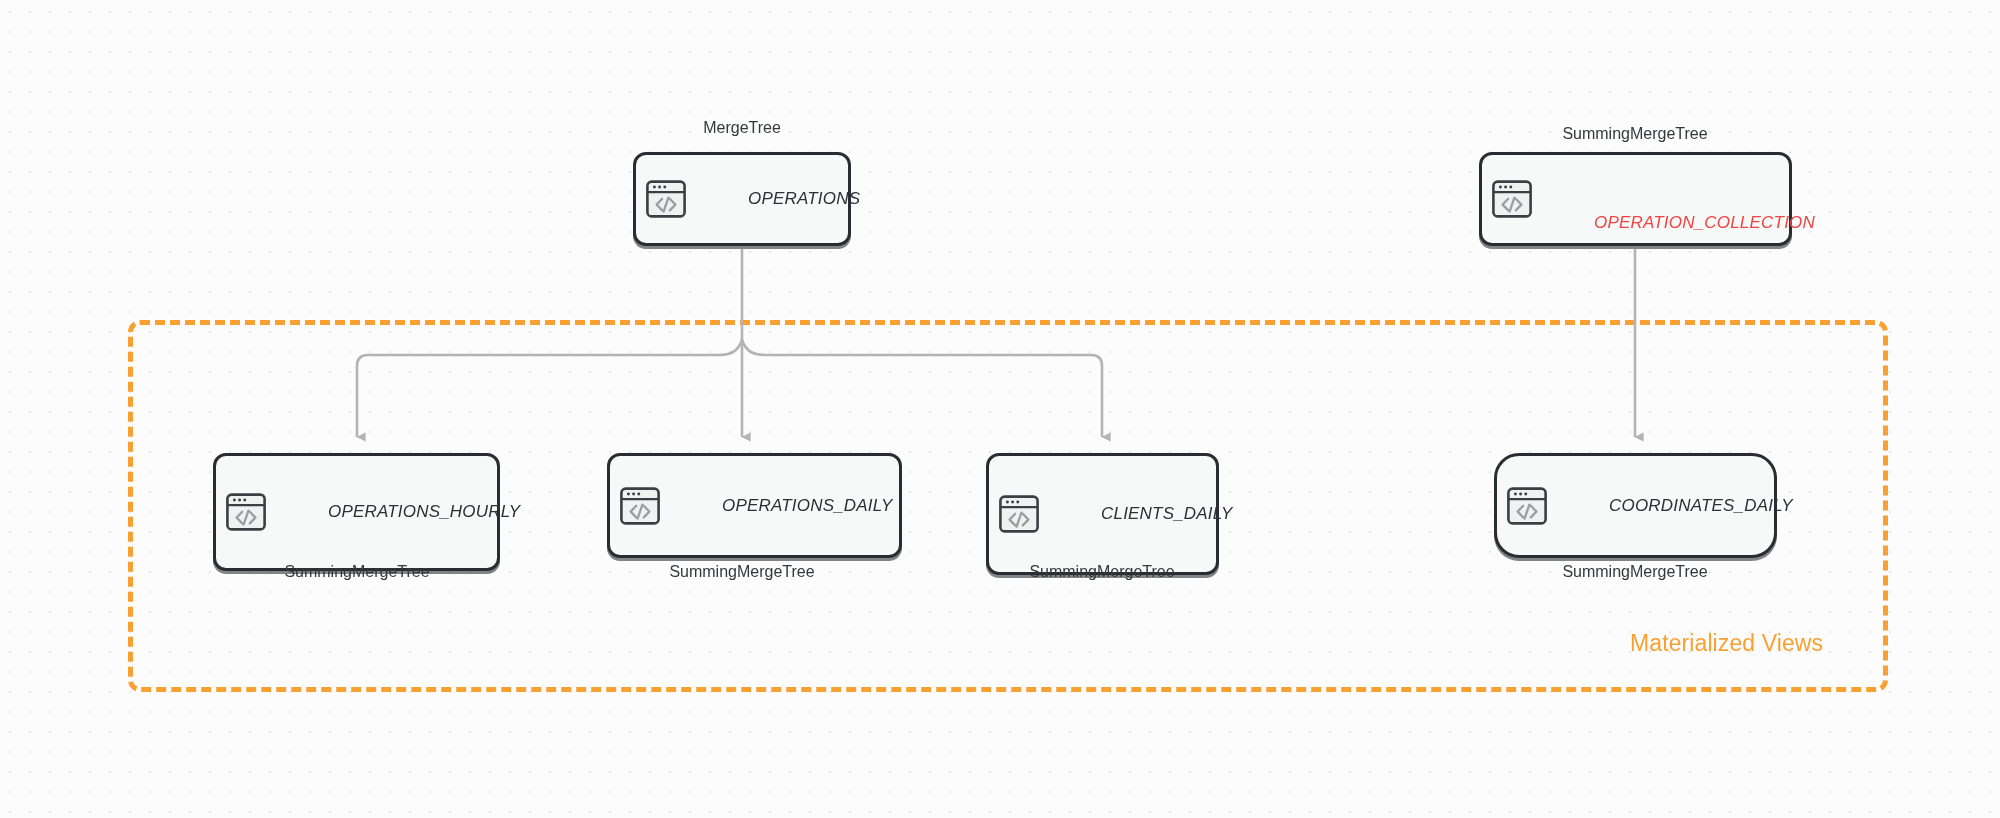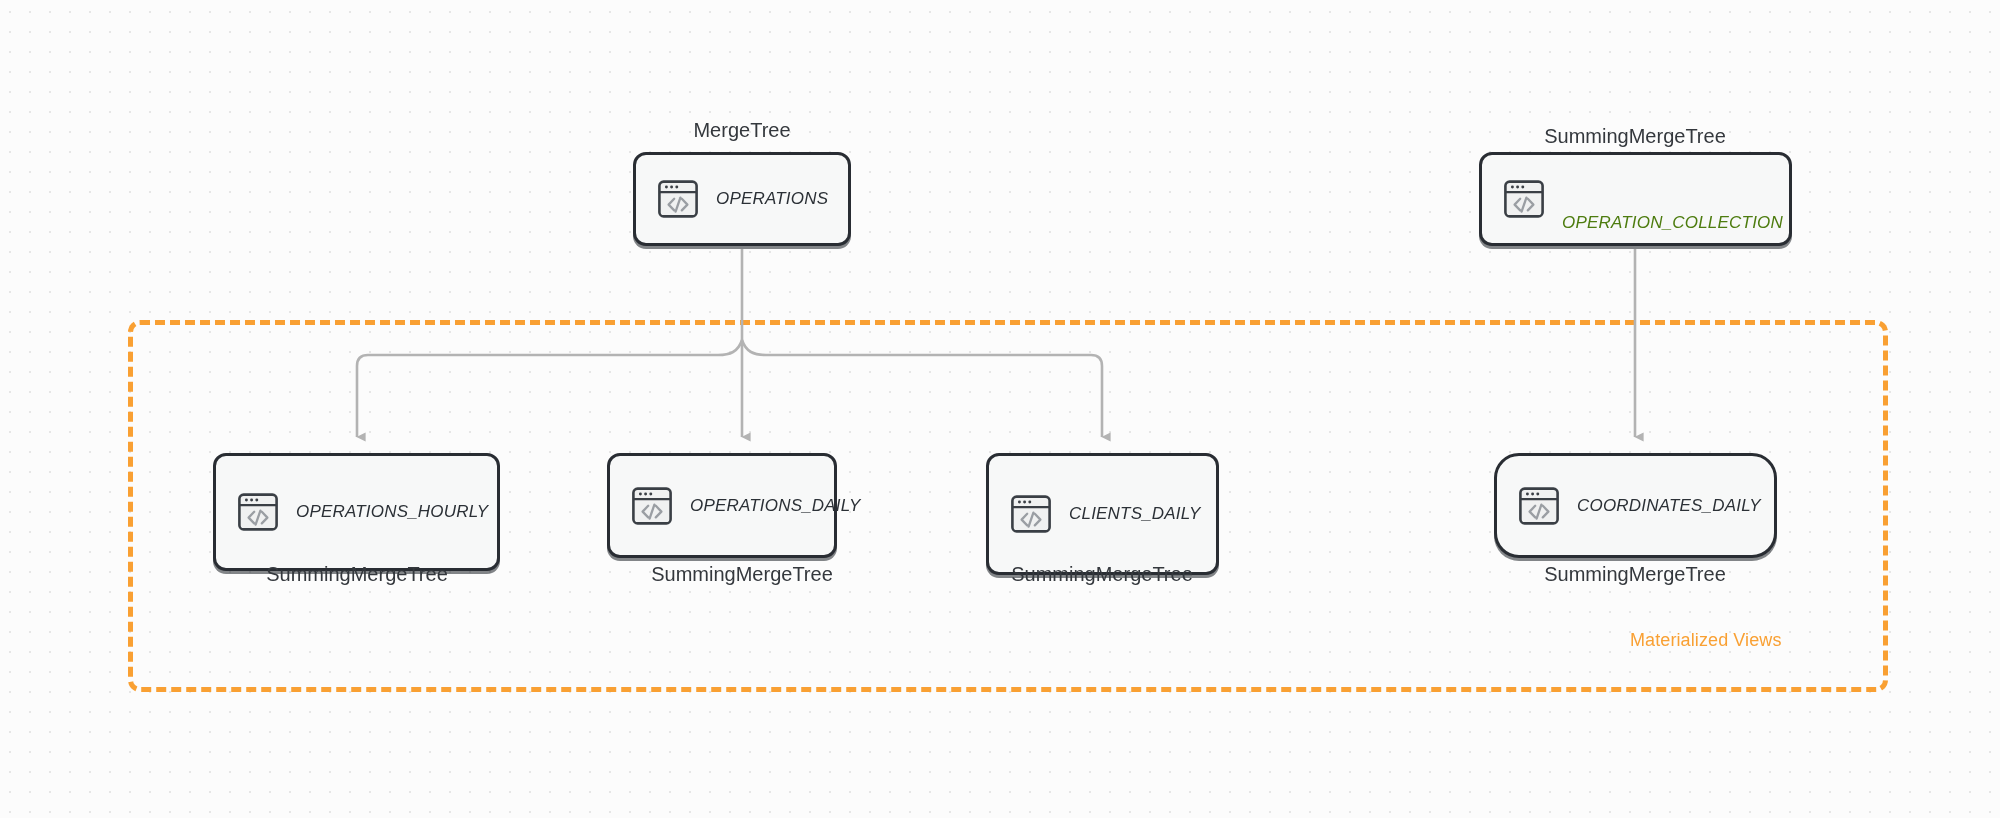--- a/index.html
+++ b/index.html
@@ -27,21 +27,21 @@
   .group-box {
     position: absolute;
     box-sizing: border-box;
     border: 5px dashed #f9a033;
     border-radius: 12px;
   }
 
   .group-label {
     position: absolute;
     color: #f9a033;
-    font-size: 18px;
+    font-size: 23px;
     letter-spacing: 0.1px;
     white-space: nowrap;
   }
 
   
   .edges {
     position: absolute;
     left: 0;
     top: 0;
     width: 2000px;
@@ -52,21 +52,22 @@
   
   .node {
     position: absolute;
     box-sizing: border-box;
     display: flex;
     align-items: center;
     background: #f7f8f8;
     border: 3px solid #292d33;
     border-radius: 13px;
     box-shadow: 0 3px 0 0 rgba(30, 34, 40, 0.55);
-    padding: 0 22px 0 20px;
+    padding: 0 22px 0 8px;
+    gap: 44px;
   }
 
   .node-icon {
     flex: 0 0 auto;
     width: 44px;
     height: 44px;
     margin-right: 16px;
     display: block;
   }
 
@@ -74,21 +75,21 @@
     font-size: 17px;
     font-style: italic;
     color: #2b3036;
     white-space: nowrap;
     letter-spacing: 0.2px;
   }
 
   
   .engine-caption {
     position: absolute;
-    font-size: 20px;
+    font-size: 16px;
     color: #34383d;
     white-space: nowrap;
     text-align: center;
     transform: translateX(-50%);
   }
 </style>
 </head>
 <body>
 
 <div id="canvas">
@@ -136,38 +137,38 @@
         <svg class="node-icon" viewBox="0 0 44 44">
           <rect x="3.4" y="4.6" width="37.2" height="34.8" rx="4.2" fill="#f0f1f1" stroke="#3a3f45" stroke-width="2.6"></rect>
           <path d="M 3.4 15.2 L 40.6 15.2" stroke="#3a3f45" stroke-width="2.2"></path>
           <circle cx="10.4" cy="10.0" r="1.45" fill="#3a3f45"></circle>
           <circle cx="15.6" cy="10.0" r="1.45" fill="#3a3f45"></circle>
           <circle cx="20.8" cy="10.0" r="1.45" fill="#3a3f45"></circle>
           <path d="M 18.2 21.8 L 12.6 27.6 L 18.2 33.4" fill="none" stroke="#9a9ea3" stroke-width="2.3" stroke-linecap="round" stroke-linejoin="round"></path>
           <path d="M 25.8 21.8 L 31.4 27.6 L 25.8 33.4" fill="none" stroke="#9a9ea3" stroke-width="2.3" stroke-linecap="round" stroke-linejoin="round"></path>
           <path d="M 24.4 20.6 L 19.6 34.6" fill="none" stroke="#9a9ea3" stroke-width="2.3" stroke-linecap="round"></path>
         </svg>
-        <span class="node-label" style="color: #4d7c0f; margin-top: 48px;">OPERATION_COLLECTION</span>
+        <span class="node-label" style="color: #ef4444; margin-top: 48px;">OPERATION_COLLECTION</span>
       </div>
       <div class="engine-caption" style="left: 1635px; top: 125px; color: rgb(52, 56, 61);">SummingMergeTree</div>
       <div class="node" style="left: 213px; top: 453px; width: 287px; height: 118px; border-color: rgb(41, 45, 51); background: rgb(247, 248, 248); text-align: center;">
         <svg class="node-icon" viewBox="0 0 44 44">
           <rect x="3.4" y="4.6" width="37.2" height="34.8" rx="4.2" fill="#f0f1f1" stroke="#3a3f45" stroke-width="2.6"></rect>
           <path d="M 3.4 15.2 L 40.6 15.2" stroke="#3a3f45" stroke-width="2.2"></path>
           <circle cx="10.4" cy="10.0" r="1.45" fill="#3a3f45"></circle>
           <circle cx="15.6" cy="10.0" r="1.45" fill="#3a3f45"></circle>
           <circle cx="20.8" cy="10.0" r="1.45" fill="#3a3f45"></circle>
           <path d="M 18.2 21.8 L 12.6 27.6 L 18.2 33.4" fill="none" stroke="#9a9ea3" stroke-width="2.3" stroke-linecap="round" stroke-linejoin="round"></path>
           <path d="M 25.8 21.8 L 31.4 27.6 L 25.8 33.4" fill="none" stroke="#9a9ea3" stroke-width="2.3" stroke-linecap="round" stroke-linejoin="round"></path>
           <path d="M 24.4 20.6 L 19.6 34.6" fill="none" stroke="#9a9ea3" stroke-width="2.3" stroke-linecap="round"></path>
         </svg>
         <span class="node-label" style="color: rgb(43, 48, 54);">OPERATIONS_HOURLY</span>
       </div>
       <div class="engine-caption" style="left: 357px; top: 563px; color: rgb(52, 56, 61);">SummingMergeTree</div>
-      <div class="node" style="left: 607px; top: 453px; width: 230px; height: 105px; border-color: rgb(41, 45, 51); background: rgb(247, 248, 248);">
+      <div class="node" style="left: 607px; top: 453px; width: 295px; height: 105px; border-color: rgb(41, 45, 51); background: rgb(247, 248, 248);">
         <svg class="node-icon" viewBox="0 0 44 44">
           <rect x="3.4" y="4.6" width="37.2" height="34.8" rx="4.2" fill="#f0f1f1" stroke="#3a3f45" stroke-width="2.6"></rect>
           <path d="M 3.4 15.2 L 40.6 15.2" stroke="#3a3f45" stroke-width="2.2"></path>
           <circle cx="10.4" cy="10.0" r="1.45" fill="#3a3f45"></circle>
           <circle cx="15.6" cy="10.0" r="1.45" fill="#3a3f45"></circle>
           <circle cx="20.8" cy="10.0" r="1.45" fill="#3a3f45"></circle>
           <path d="M 18.2 21.8 L 12.6 27.6 L 18.2 33.4" fill="none" stroke="#9a9ea3" stroke-width="2.3" stroke-linecap="round" stroke-linejoin="round"></path>
           <path d="M 25.8 21.8 L 31.4 27.6 L 25.8 33.4" fill="none" stroke="#9a9ea3" stroke-width="2.3" stroke-linecap="round" stroke-linejoin="round"></path>
           <path d="M 24.4 20.6 L 19.6 34.6" fill="none" stroke="#9a9ea3" stroke-width="2.3" stroke-linecap="round"></path>
         </svg>

